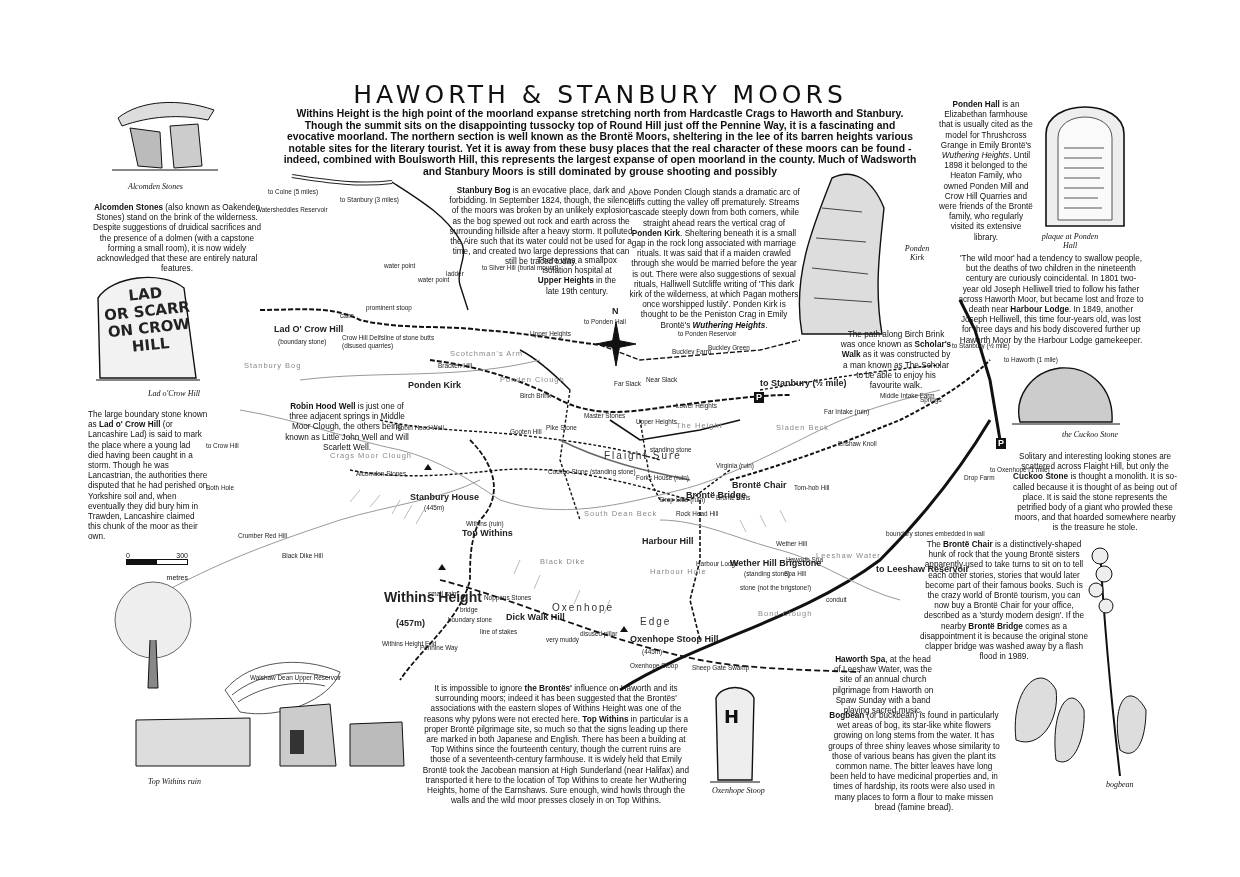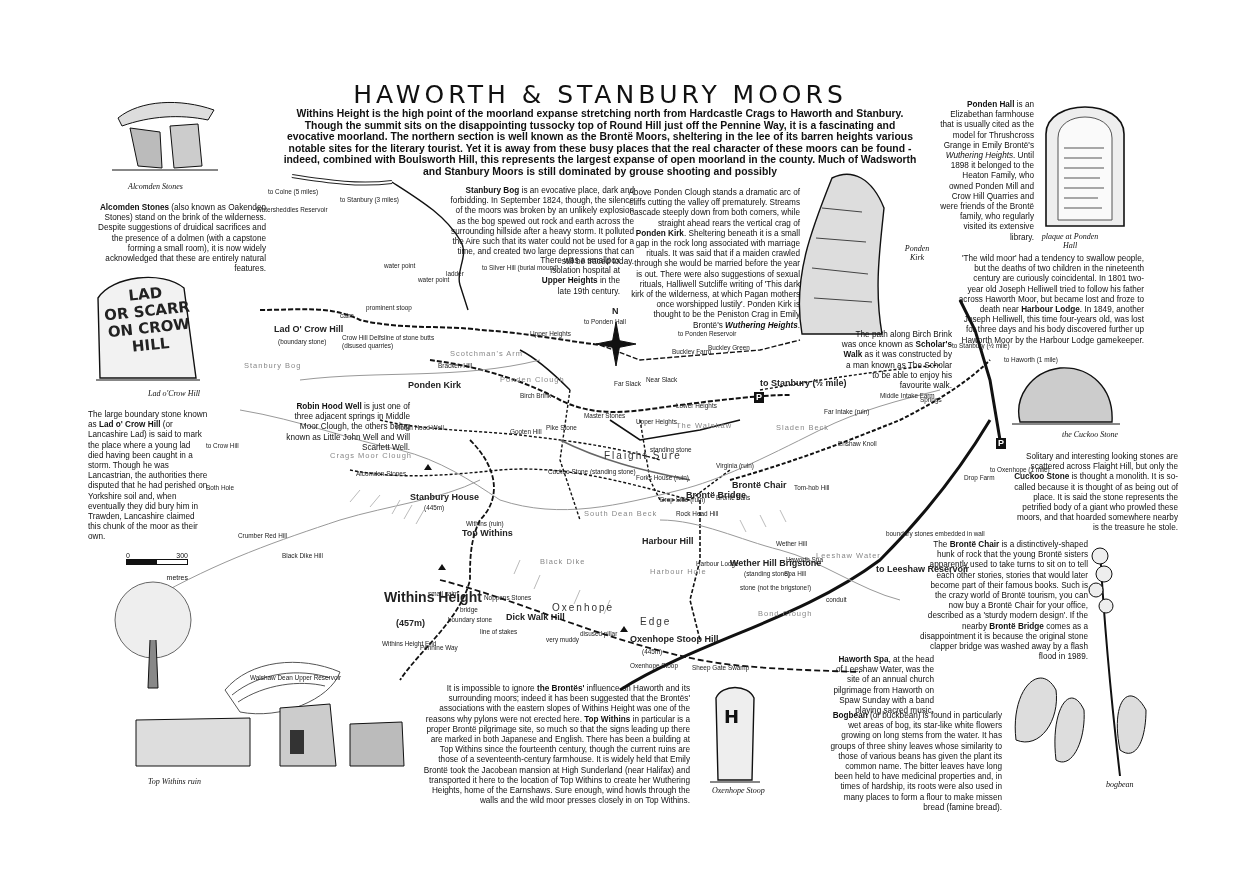--- a/index.html
+++ b/index.html
@@ -1,20 +1,20 @@
 <!DOCTYPE html>
 <html><head>
 <meta charset="utf-8">
 <style>
   html,body{margin:0;padding:0;background:#fff;}
   body{width:1240px;height:877px;position:relative;overflow:hidden;font-family:"DejaVu Sans",sans-serif;color:#111;}
   .title{position:absolute;left:280px;top:80px;width:640px;text-align:center;font-family:"DejaVu Sans",sans-serif;font-size:25px;letter-spacing:4px;font-weight:normal;color:#111;}
   .intro{position:absolute;left:282px;top:108px;width:636px;text-align:center;font-family:"Liberation Sans",sans-serif;font-size:10.4px;line-height:11.6px;font-weight:bold;color:#111;}
   .intro .narrow{display:block;padding:0 118px;}
-  .note{position:absolute;text-align:right;font-family:"Liberation Sans",sans-serif;font-size:8.2px;line-height:10.2px;color:#111;}
+  .note{position:absolute;text-align:center;font-family:"Liberation Sans",sans-serif;font-size:8.2px;line-height:10.2px;color:#111;}
   .note b{font-weight:bold;}
   .note.left{text-align:left;}
   .cap{position:absolute;font-family:"Liberation Serif",serif;font-style:italic;font-size:8px;color:#111;}
   .lbl{position:absolute;font-family:"Liberation Sans",sans-serif;font-size:6.4px;color:#222;line-height:7px;text-align:center;white-space:nowrap;}
   .lbl.big{font-size:9px;font-weight:bold;}
   .lbl.huge{font-size:14px;font-weight:bold;line-height:15px;}
   .lbl.grey{color:#888;letter-spacing:1px;font-size:7.5px;}
   .lbl.area{font-size:10px;letter-spacing:2px;color:#333;}
   svg{position:absolute;left:0;top:0;}
   .sketch{position:absolute;}
@@ -231,21 +231,21 @@
 <div class="lbl big" style="left:408px;top:382px">Ponden Kirk</div>
 <div class="lbl" style="left:584px;top:318px">to Ponden Hall</div>
 <div class="lbl" style="left:530px;top:330px">Upper Heights</div>
 <div class="lbl grey" style="left:500px;top:376px">Ponden Clough</div>
 <div class="lbl" style="left:520px;top:392px">Birch Brink</div>
 <div class="lbl" style="left:396px;top:424px">Robin Hood Well</div>
 <div class="lbl grey" style="left:330px;top:452px">Crags Moor Clough</div>
 <div class="lbl" style="left:510px;top:428px">Gooten Hill</div>
 <div class="lbl" style="left:546px;top:424px">Pike Stone</div>
 <div class="lbl" style="left:584px;top:412px">Master Stones</div>
-<div class="lbl grey" style="left:676px;top:422px">The Walshaw</div>
+<div class="lbl grey" style="left:676px;top:422px">The Height</div>
 <div class="lbl" style="left:676px;top:402px">Lower Heights</div>
 <div class="lbl" style="left:636px;top:418px">Upper Heights</div>
 <div class="lbl" style="left:650px;top:446px">standing stone</div>
 <div class="lbl area" style="left:604px;top:452px">Flaight Sure</div>
 <div class="lbl" style="left:548px;top:468px">Cuckoo Stone (standing stone)</div>
 <div class="lbl" style="left:636px;top:474px">Forks House (ruin)</div>
 <div class="lbl" style="left:356px;top:470px">Alcomden Stones</div>
 <div class="lbl big" style="left:410px;top:494px">Stanbury House</div>
 <div class="lbl" style="left:424px;top:504px">(445m)</div>
 <div class="lbl big" style="left:462px;top:530px">Top Withins</div>

